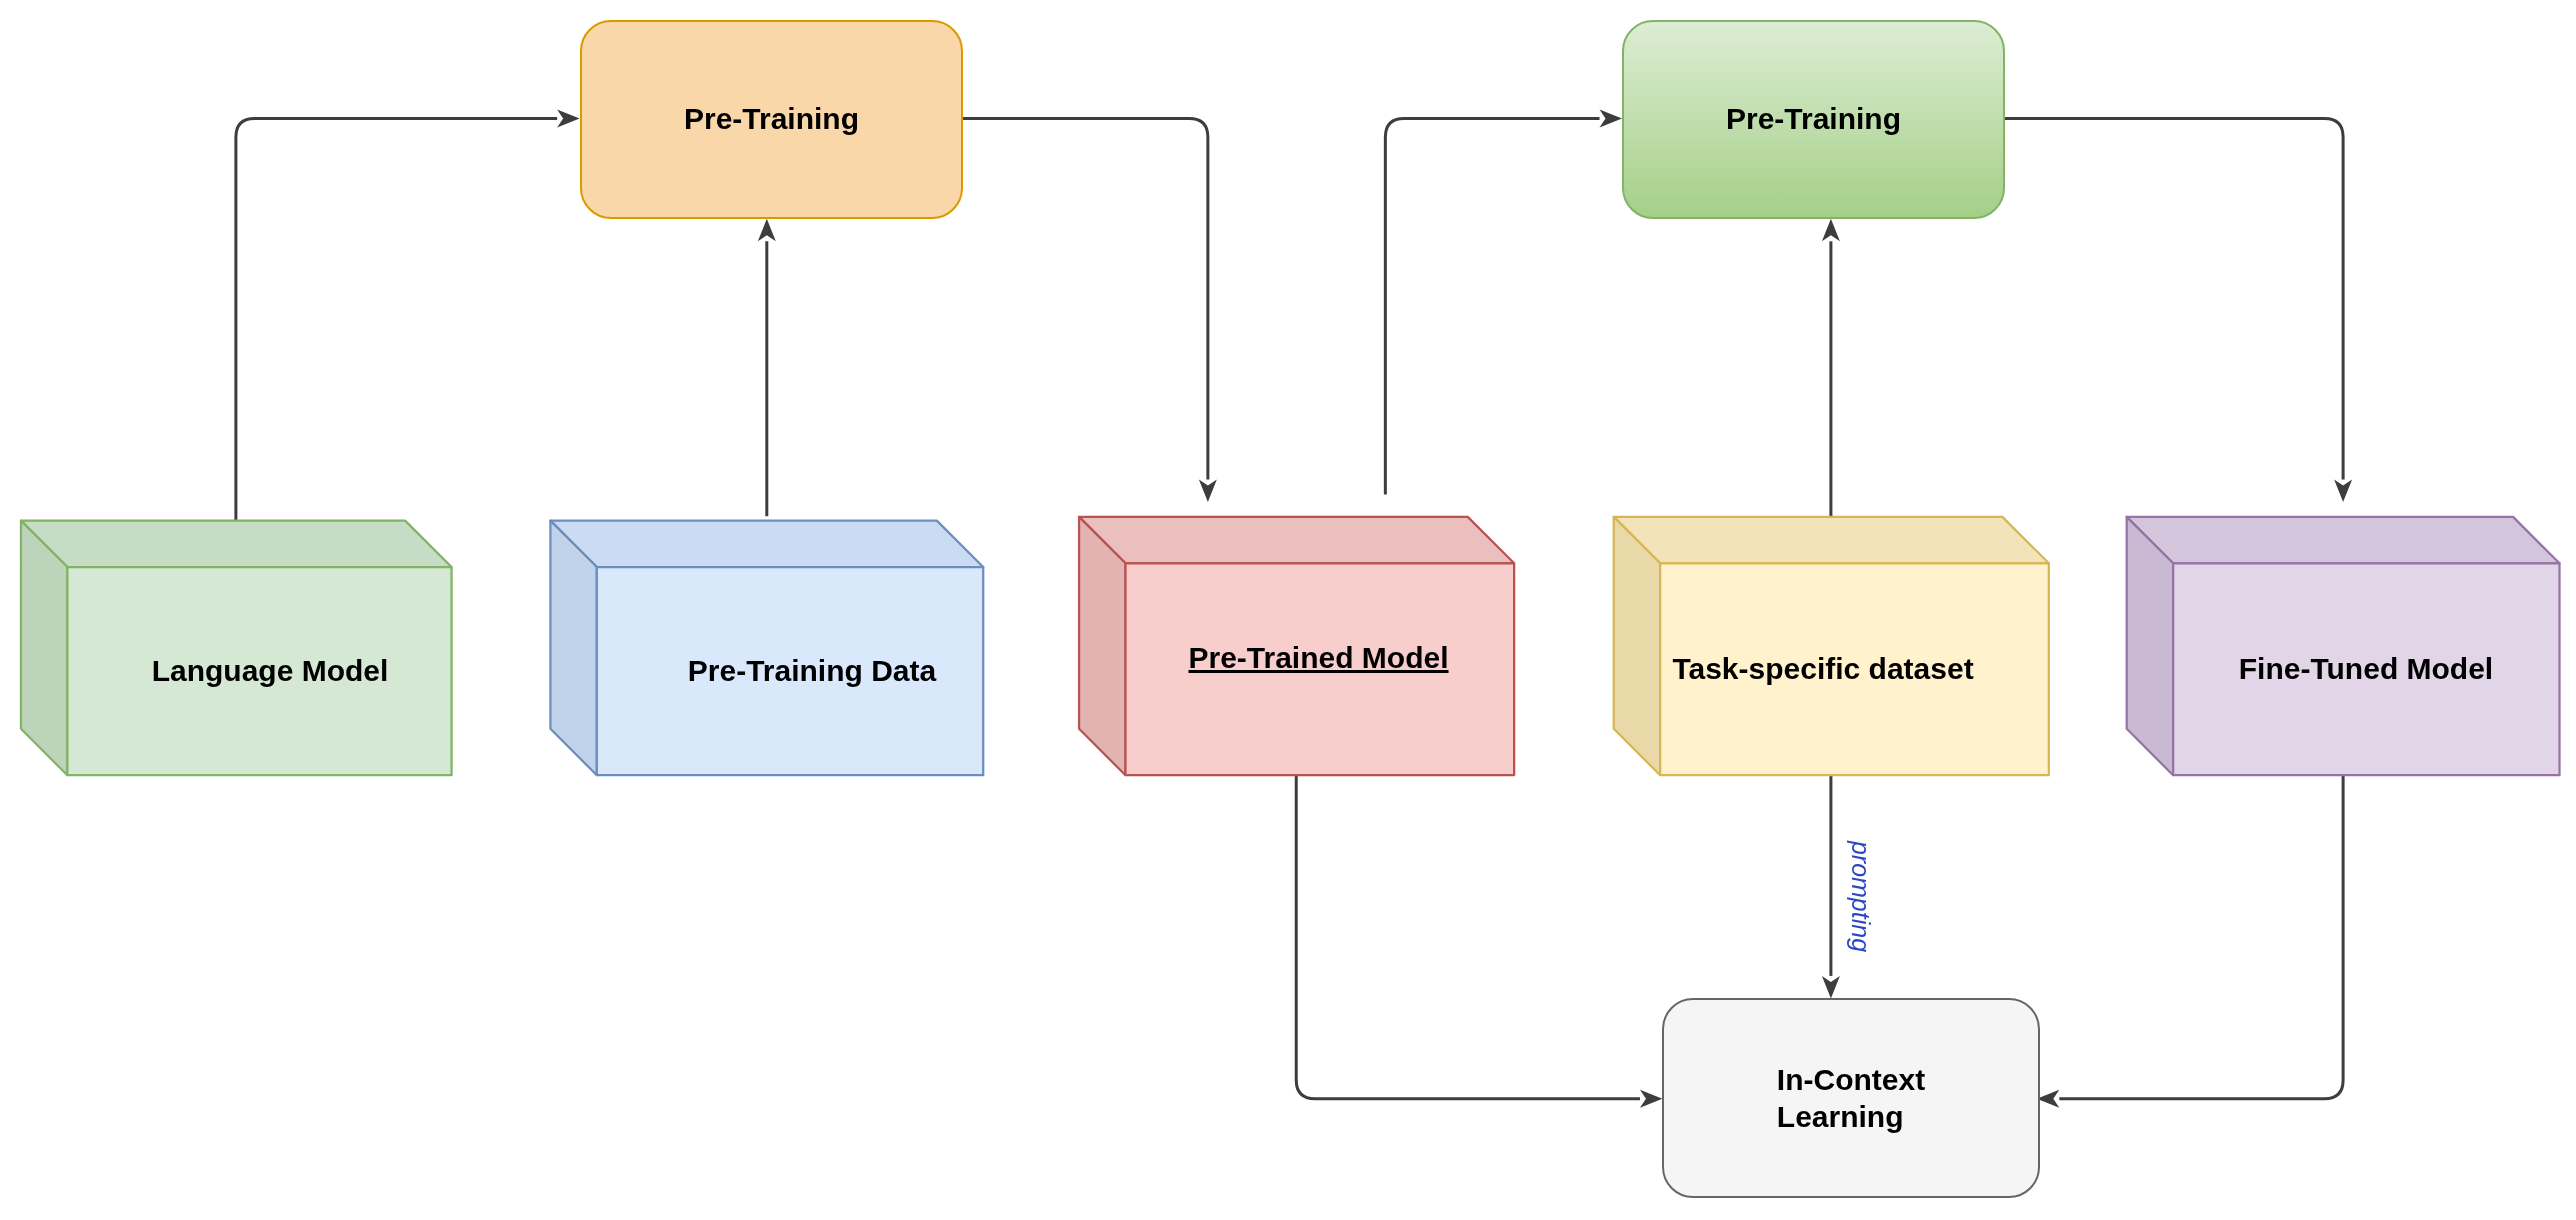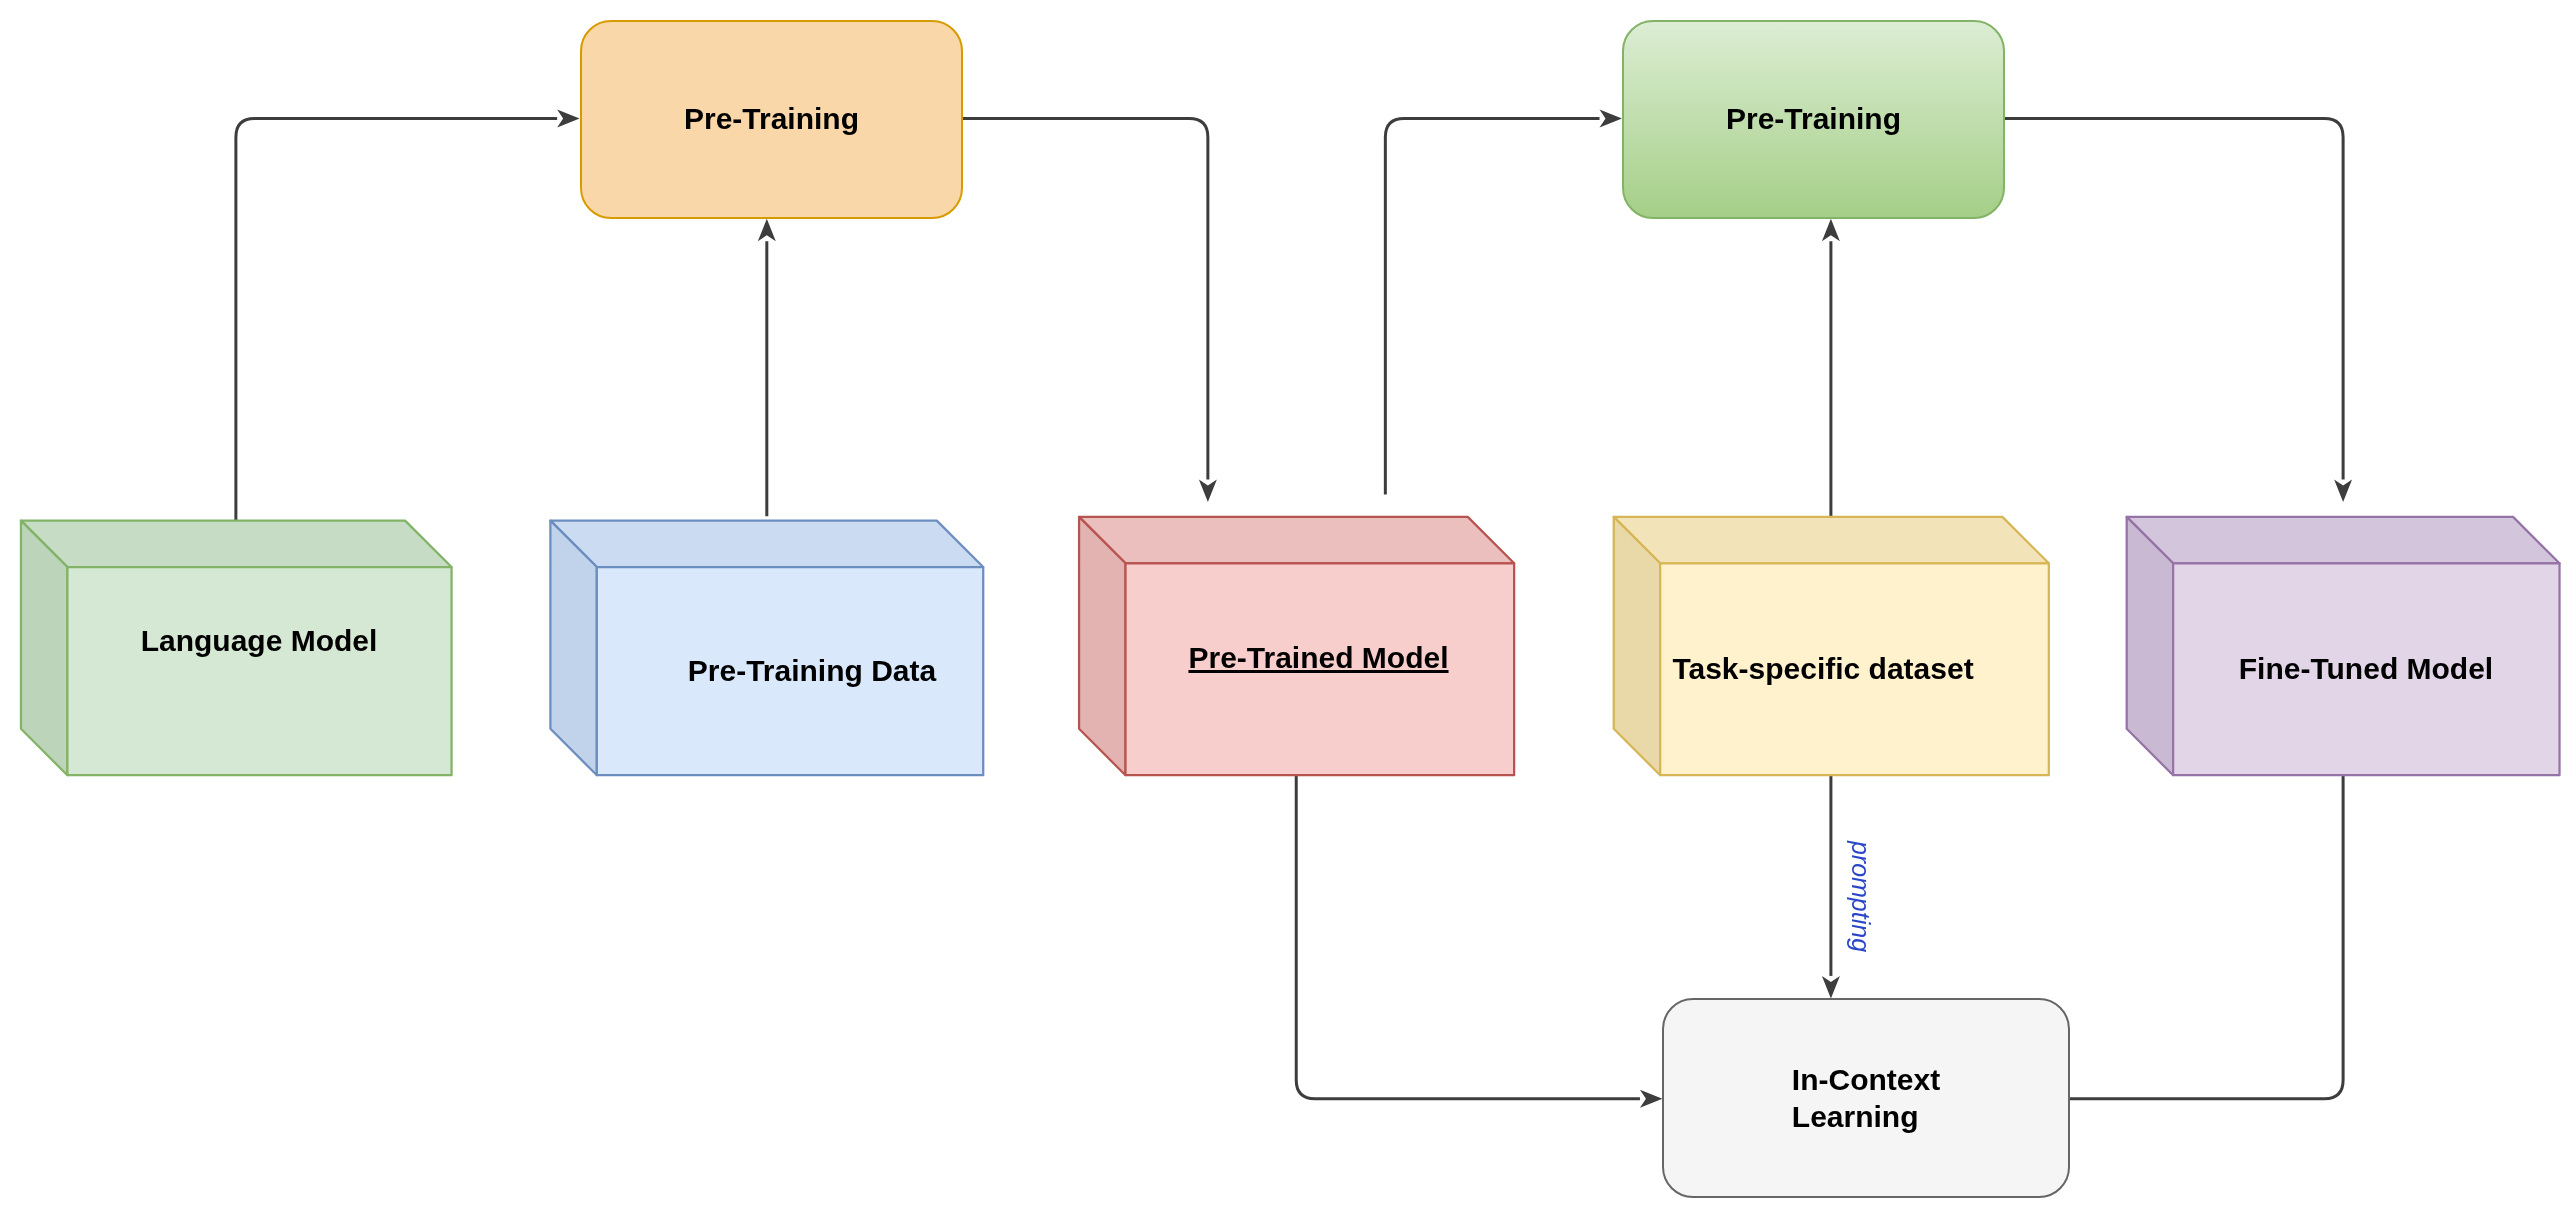--- a/index.html
+++ b/index.html
@@ -81,24 +81,24 @@
       <polygon class="top" points="2840,690 3356,690 3418,752 2902,752"></polygon>
       <polygon class="side" points="2840,690 2902,752 2902,1035 2840,973"></polygon>
       <polygon class="front" points="2902,752 3418,752 3418,1035 2902,1035"></polygon>
     </g>
   </svg>
 
   <div class="roundbox box-orange" style="left:580px;top:19.5px;width:383px;height:199px;">Pre-Training</div>
 
   <div class="roundbox box-green" style="left:1622px;top:19.5px;width:383px;height:199px;">Pre-Training</div>
 
-  <div class="roundbox box-gray" style="left:1662px;top:998px;width:408px;height:200px;">In-Context
+  <div class="roundbox box-gray" style="left:1662px;top:998px;width:378px;height:200px;">In-Context
 Learning</div>
 
-  <div class="cube-label" style="left:67px;top:537px;width:384px;height:208px;">Language Model</div>
+  <div class="cube-label" style="left:67px;top:567px;width:384px;height:208px;padding-left:11px;">Language Model</div>
 
   <div class="cube-label" style="left:597px;top:567px;width:430px;height:208px;">Pre-Training Data</div>
 
   <div class="cube-label" style="left:1124px;top:563px;width:389px;height:190px;text-decoration:underline;">Pre-Trained Model</div>
 
   <div class="cube-label" style="left:1660px;top:563px;width:326px;height:212px;">Task-specific dataset</div>
 
   <div class="cube-label" style="left:2173px;top:563px;width:386px;height:212px;">Fine-Tuned Model</div>
 
   <div class="edge-label-rotated">prompting</div>

